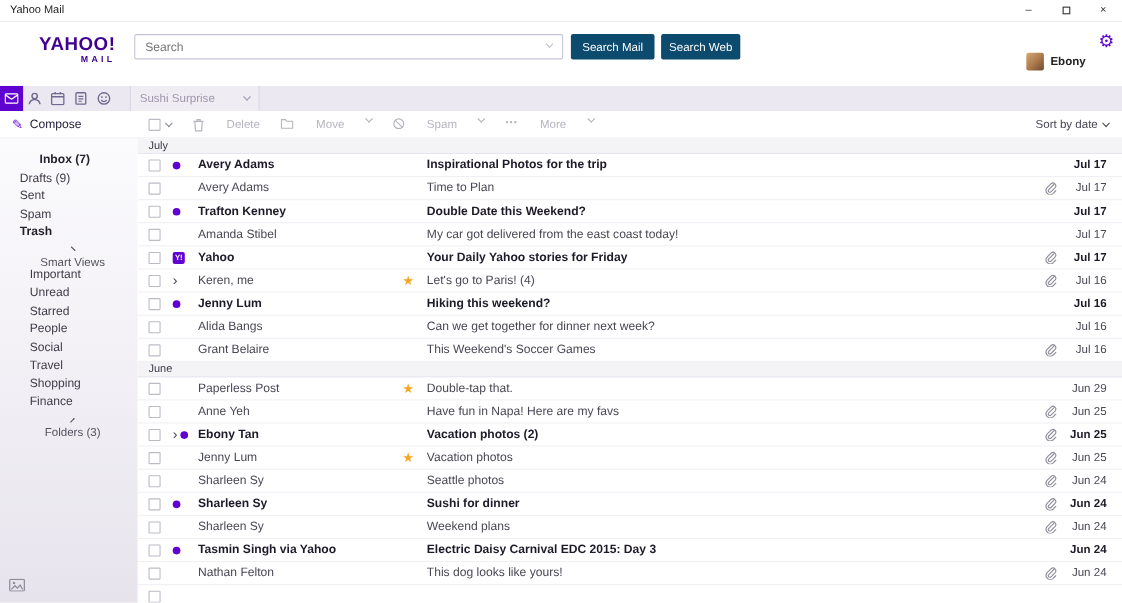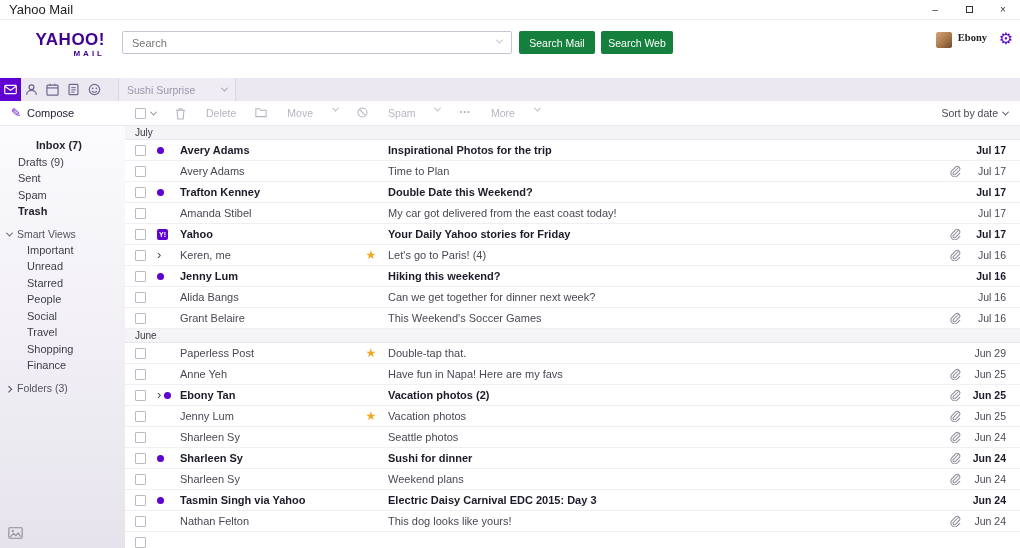--- a/index.html
+++ b/index.html
@@ -3,41 +3,41 @@
 <meta charset="utf-8">
 <style>
   * { box-sizing: border-box; margin: 0; padding: 0; }
   html, body { width: 1020px; height: 548px; overflow: hidden; background: #fff;
     font-family: "Liberation Sans", sans-serif; }
   .window { width: 1020px; height: 548px; display: flex; flex-direction: column; }
 
   
   .titlebar { flex: 0 0 20px; height: 20px; background: #fff; display: flex; align-items: center;
     border-bottom: 1px solid #ececec; }
-  .titlebar .title { flex: 1; font-size: 13px; color: #222; padding-left: 9px; }
+  .titlebar .title { flex: 1; font-size: 10px; color: #222; padding-left: 9px; }
   .win-btn { width: 34px; height: 20px; display: flex; align-items: center; justify-content: center;
     font-size: 10px; color: #333; cursor: default; }
   .max-shape { width: 7px; height: 7px; border: 1px solid #333; }
 
   
   .header { flex: 0 0 58px; height: 58px; background: #fff; position: relative; }
   .logo { position: absolute; left: 33px; top: 11px; width: 72px; color: #400090; text-align: right;
     cursor: pointer; line-height: 1; }
   .logo .l1 { font-size: 17px; font-weight: bold; letter-spacing: .5px; }
   .logo .l2 { font-size: 8px; font-weight: bold; letter-spacing: 3px; margin-top: 2px; }
   .search-wrap { position: absolute; left: 122px; top: 11px; width: 390px; height: 23px; }
   .search-input { width: 100%; height: 100%; border: 1px solid #c9c3d8; border-radius: 2px;
     font-size: 11px; padding: 0 24px 0 9px; color: #333; outline: none; font-family: inherit; }
   .search-chev { position: absolute; right: 10px; top: 8px; color: #c2bccf; }
-  .btn-blue { position: absolute; top: 11px; height: 23px; background: #15803d; color: #fff;
+  .btn-blue { position: absolute; top: 11px; height: 23px; background: #0c4a6e; color: #fff;
     font-size: 10.5px; border: none; border-radius: 2px; font-family: inherit; cursor: pointer; }
   #btn-search-mail { left: 519px; width: 76px; }
   #btn-search-web  { left: 601px; width: 72px; }
-  .user-area { position: absolute; right: 33px; top: 12px; display: flex; align-items: flex-start; gap: 6px;
-    cursor: pointer; font-family: Liberation Serif, serif; }
+  .user-area { position: absolute; right: 33px; top: 28px; display: flex; align-items: center; gap: 6px;
+    cursor: pointer; }
   .avatar { width: 16px; height: 16px; border-radius: 2px;
     background: linear-gradient(135deg, #d3a877 0%, #a9774a 55%, #6e4a2c 100%); }
   .user-name { font-size: 10.5px; color: #222; font-weight: bold; }
   .gear { position: absolute; right: 7px; top: 11px; font-size: 16px; line-height: 16px; color: #5f01d1;
     cursor: pointer; }
 
   
   .tabbar { flex: 0 0 23px; height: 23px; background: #ebe8f1; display: flex; align-items: stretch; }
   .app-icon { width: 21px; display: flex; align-items: center; justify-content: center; cursor: pointer; }
   .app-icon svg { width: 13px; height: 13px; display: block; }
@@ -72,21 +72,21 @@
 
   
   .body { flex: 1; display: flex; min-height: 0; }
   .sidebar { flex: 0 0 125px; width: 125px; padding-top: 11px; position: relative;
     background: linear-gradient(180deg, #fbfafc 0%, #f1eff5 55%, #e6e3ec 100%); }
   .side-item { height: 16.5px; line-height: 16.5px; padding-left: 18px; font-size: 11px;
     color: #3f3c49; cursor: pointer; white-space: nowrap; }
   .side-item.inbox { font-weight: bold; color: #25222e; padding-left: 36px; }
   .side-item.semibold { font-weight: bold; color: #25222e; }
   .side-section { margin-top: 7px; height: 15px; padding-left: 7px; font-size: 10.5px; color: #55525e;
-    display: flex; align-items: center; gap: 5px; cursor: pointer; }
+    display: flex; align-items: center; gap: 5px; cursor: pointer; flex-direction: column; }
   .side-sub { height: 16.5px; line-height: 16.5px; padding-left: 27px; font-size: 11px; color: #3f3c49;
     cursor: pointer; }
   .photos-corner { position: absolute; left: 8px; bottom: 5px; cursor: pointer; }
 
   
   .mail-list { flex: 1; background: #fff; overflow: hidden; }
   .group-header { height: 14px; line-height: 14px; background: #f4f3f6; font-size: 10px;
     font-weight: normal; color: #3c3946; padding-left: 10px; border-bottom: 1px solid #e9e7ee; }
   .row { height: 21px; display: flex; align-items: center; border-bottom: 1px solid #f1eff4;
     font-size: 11px; color: #4a4754; cursor: pointer; }

